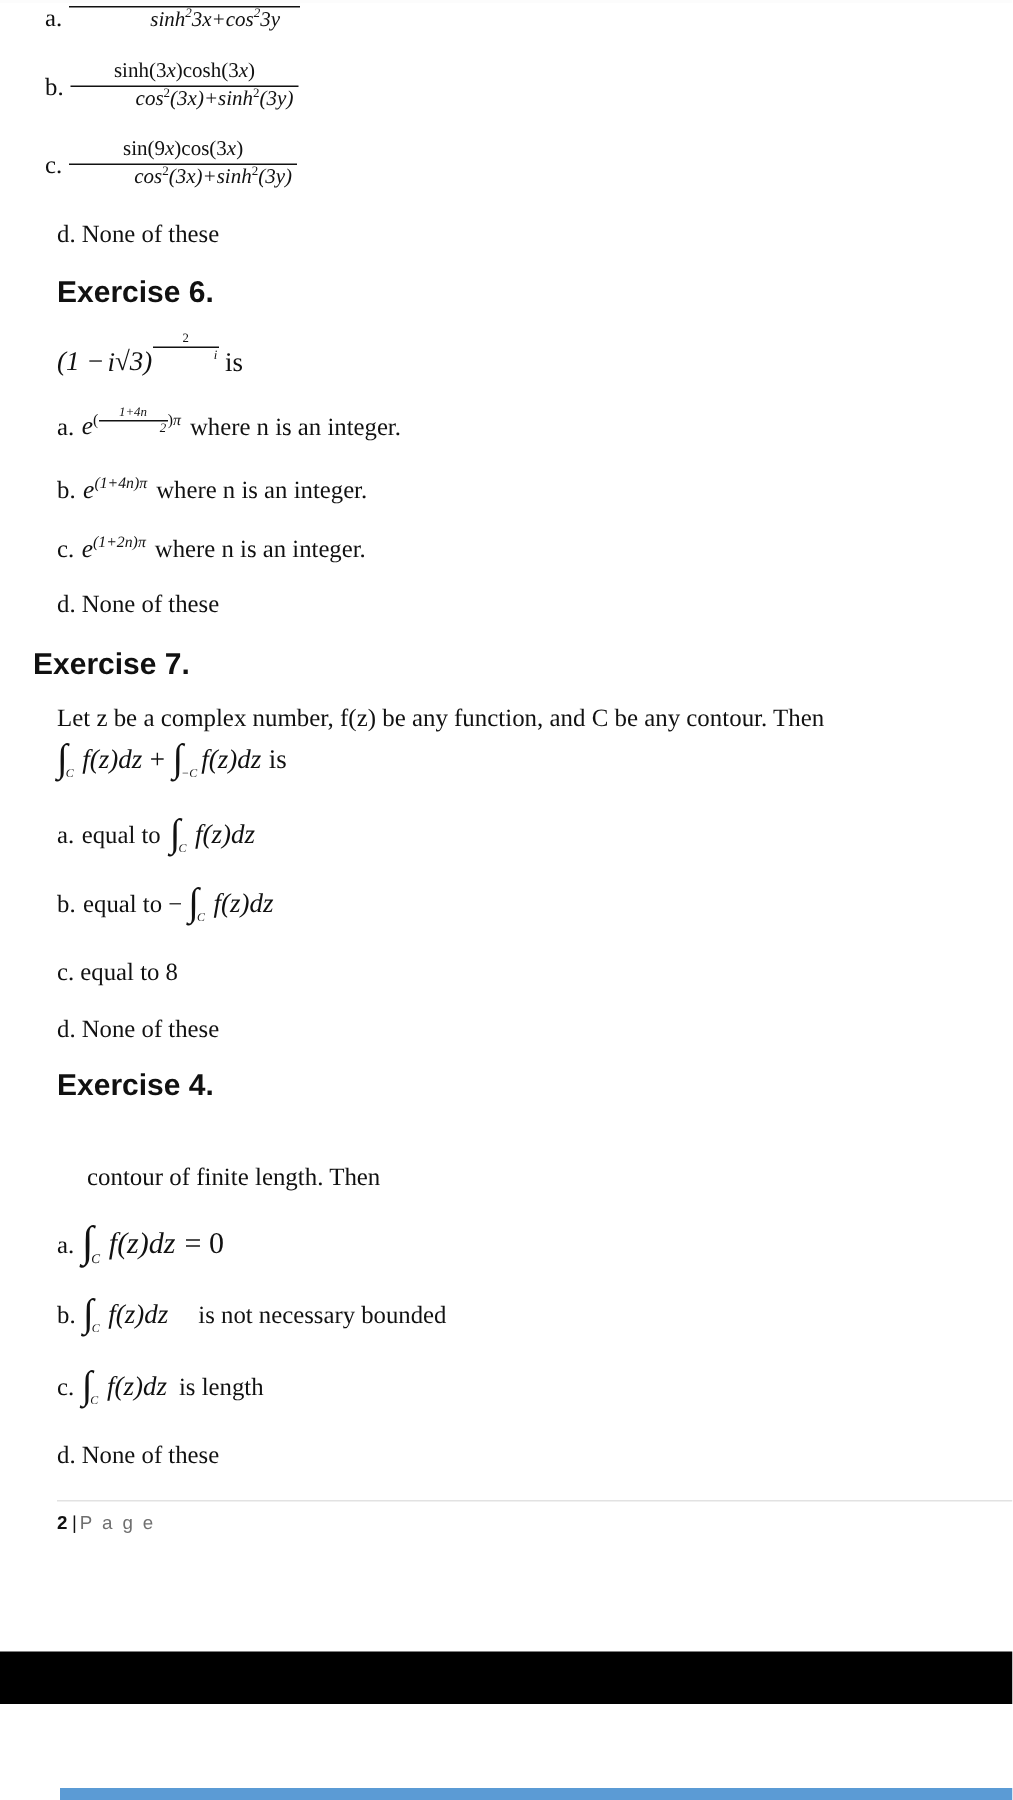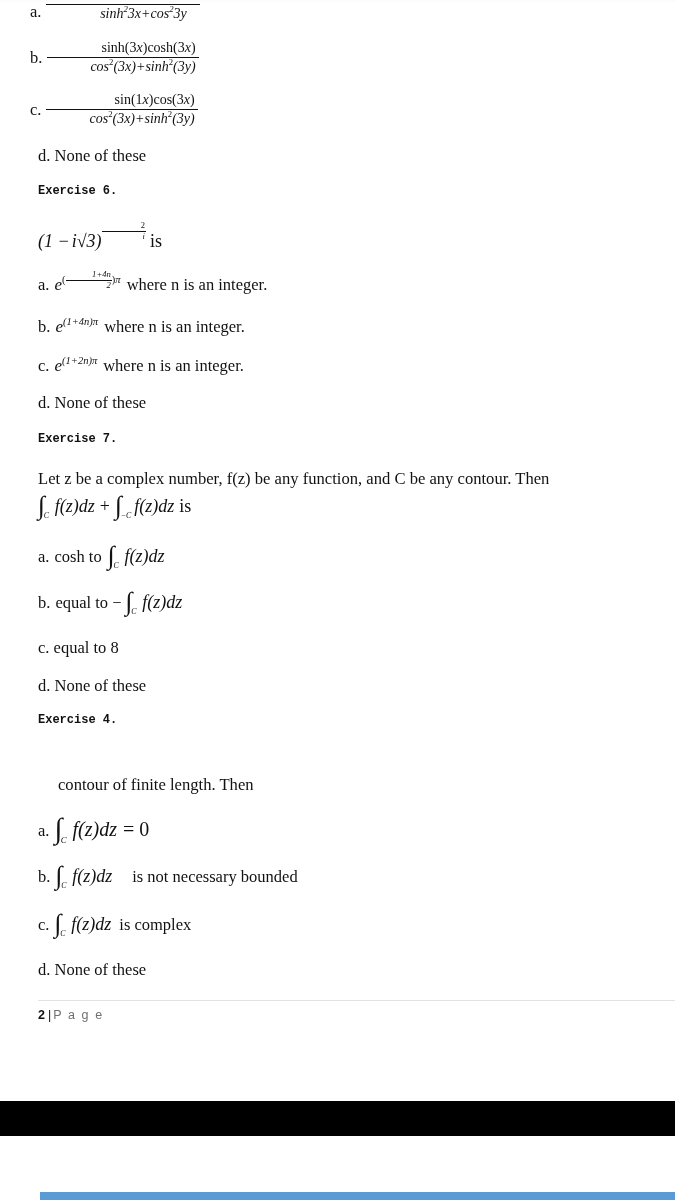--- a/index.html
+++ b/index.html
@@ -39,21 +39,20 @@
     display: inline-block;
     vertical-align: middle;
     text-align: center;
     line-height: 1.15;
   }
   .frac .num {
     display: block;
     padding: 0 3px 1px 3px;
     border-bottom: 1.4px solid #111;
     white-space: nowrap;
-    text-align: right;
   }
   .frac .den {
     display: block;
     padding: 1px 3px 0 3px;
     white-space: nowrap;
     margin-left: 40px;
   }
 
   
   .opt {
@@ -71,22 +70,22 @@
     flex: 0 1 auto;
   }
 
   .plaintext-opt {
     font-size: 16.5px;
     font-family: "Liberation Serif", serif;
   }
 
   .ex-head {
     font-weight: bold;
-    font-size: 12px;
-    font-family: Liberation Mono, monospace;
+    font-size: 20px;
+    font-family: Liberation Sans, sans-serif;
   }
 
   .stem {
     font-size: 16.6px;
     font-family: "Liberation Serif", serif;
     line-height: 1.18;
   }
 
   
   .intg {
@@ -199,21 +198,21 @@
         </span>
       </span>
     </div>
   </div>
 
   <div class="abs" style="left:30px; top:92px;">
     <div class="opt">
       <span class="lbl mr">c.</span>
       <span class="body">
         <span class="frac" style="font-size:14px;">
-          <span class="num"><span class="mr">sin(1</span><span class="mi">x</span><span class="mr">)cos(3</span><span class="mi">x</span><span class="mr">)</span></span>
+          <span class="num"><span class="mr">sin(9</span><span class="mi">x</span><span class="mr">)cos(3</span><span class="mi">x</span><span class="mr">)</span></span>
           <span class="den"><span class="mi">cos</span><sup class="exp">2</sup><span class="mi">(3x)+sinh</span><sup class="exp">2</sup><span class="mi">(3y)</span></span>
         </span>
       </span>
     </div>
   </div>
 
   <div class="abs plaintext-opt" style="left:38px; top:146px;">d. None of these</div>
 
   <div class="abs ex-head" style="left:38px; top:184px;">Exercise 6.</div>
 
@@ -243,30 +242,30 @@
   <div class="abs" style="left:38px; top:356px;">
     <div class="opt" style="align-items:baseline;">
       <span class="lbl mr">c.</span>
       <span class="body mathline" style="font-size:17px;"><span class="mi">e</span><sup class="exp mi">(1+2n)π</sup></span>
       <span class="plaintext-opt" style="margin-left:6px;">where n is an integer.</span>
     </div>
   </div>
 
   <div class="abs plaintext-opt" style="left:38px; top:393px;">d. None of these</div>
 
-  <div class="abs ex-head" style="left:38px; top:432px;">Exercise 7.</div>
+  <div class="abs ex-head" style="left:22px; top:432px;">Exercise 7.</div>
 
   <div class="abs mathline" style="left:38px; top:496px; font-size:18px;"><span class="intg">∫</span><span class="intsub">C</span><span style="margin-left:5px;">f(z)dz</span><span class="mr" style="margin:0 5px;">+</span><span class="intg">∫</span><span class="intsub">−C</span><span style="margin-left:2px;">f(z)dz</span><span class="mr" style="margin-left:5px;">is</span></div>
 
   <div class="abs stem" style="left:38px; top:469px; width:632px;">Let z be a complex number, f(z) be any function, and C be any contour. Then</div>
 
   <div class="abs" style="left:38px; top:546px;">
     <div class="opt" style="align-items:baseline;">
       <span class="lbl mr">a.</span>
-      <span class="plaintext-opt">cosh to</span>
+      <span class="plaintext-opt">equal to</span>
       <span class="mathline" style="font-size:18px; margin-left:6px;"><span class="intg">∫</span><span class="intsub">C</span><span style="margin-left:5px;">f(z)dz</span></span>
     </div>
   </div>
 
   <div class="abs" style="left:38px; top:592px;">
     <div class="opt" style="align-items:baseline;">
       <span class="lbl mr">b.</span>
       <span class="plaintext-opt">equal to −</span>
       <span class="mathline" style="font-size:18px; margin-left:4px;"><span class="intg">∫</span><span class="intsub">C</span><span style="margin-left:5px;">f(z)dz</span></span>
     </div>
@@ -292,21 +291,21 @@
       <span class="lbl mr">b.</span>
       <span class="mathline" style="font-size:18px;"><span class="intg">∫</span><span class="intsub">C</span><span style="margin-left:5px;">f(z)dz</span></span>
       <span class="plaintext-opt" style="margin-left:20px;">is not necessary bounded</span>
     </div>
   </div>
 
   <div class="abs" style="left:38px; top:914px;">
     <div class="opt" style="align-items:baseline;">
       <span class="lbl mr">c.</span>
       <span class="mathline" style="font-size:18px;"><span class="intg">∫</span><span class="intsub">C</span><span style="margin-left:5px;">f(z)dz</span></span>
-      <span class="plaintext-opt" style="margin-left:8px;">is complex</span>
+      <span class="plaintext-opt" style="margin-left:8px;">is length</span>
     </div>
   </div>
 
   <div class="abs plaintext-opt" style="left:38px; top:960px;">d. None of these</div>
 
   <div class="footer-rule"></div>
   <div class="footer-text"><span class="pagenum">2</span><span class="bar">|</span><span>P a g e</span></div>
 
   <div class="black-bar"></div>
   <div class="blue-bar"></div>

